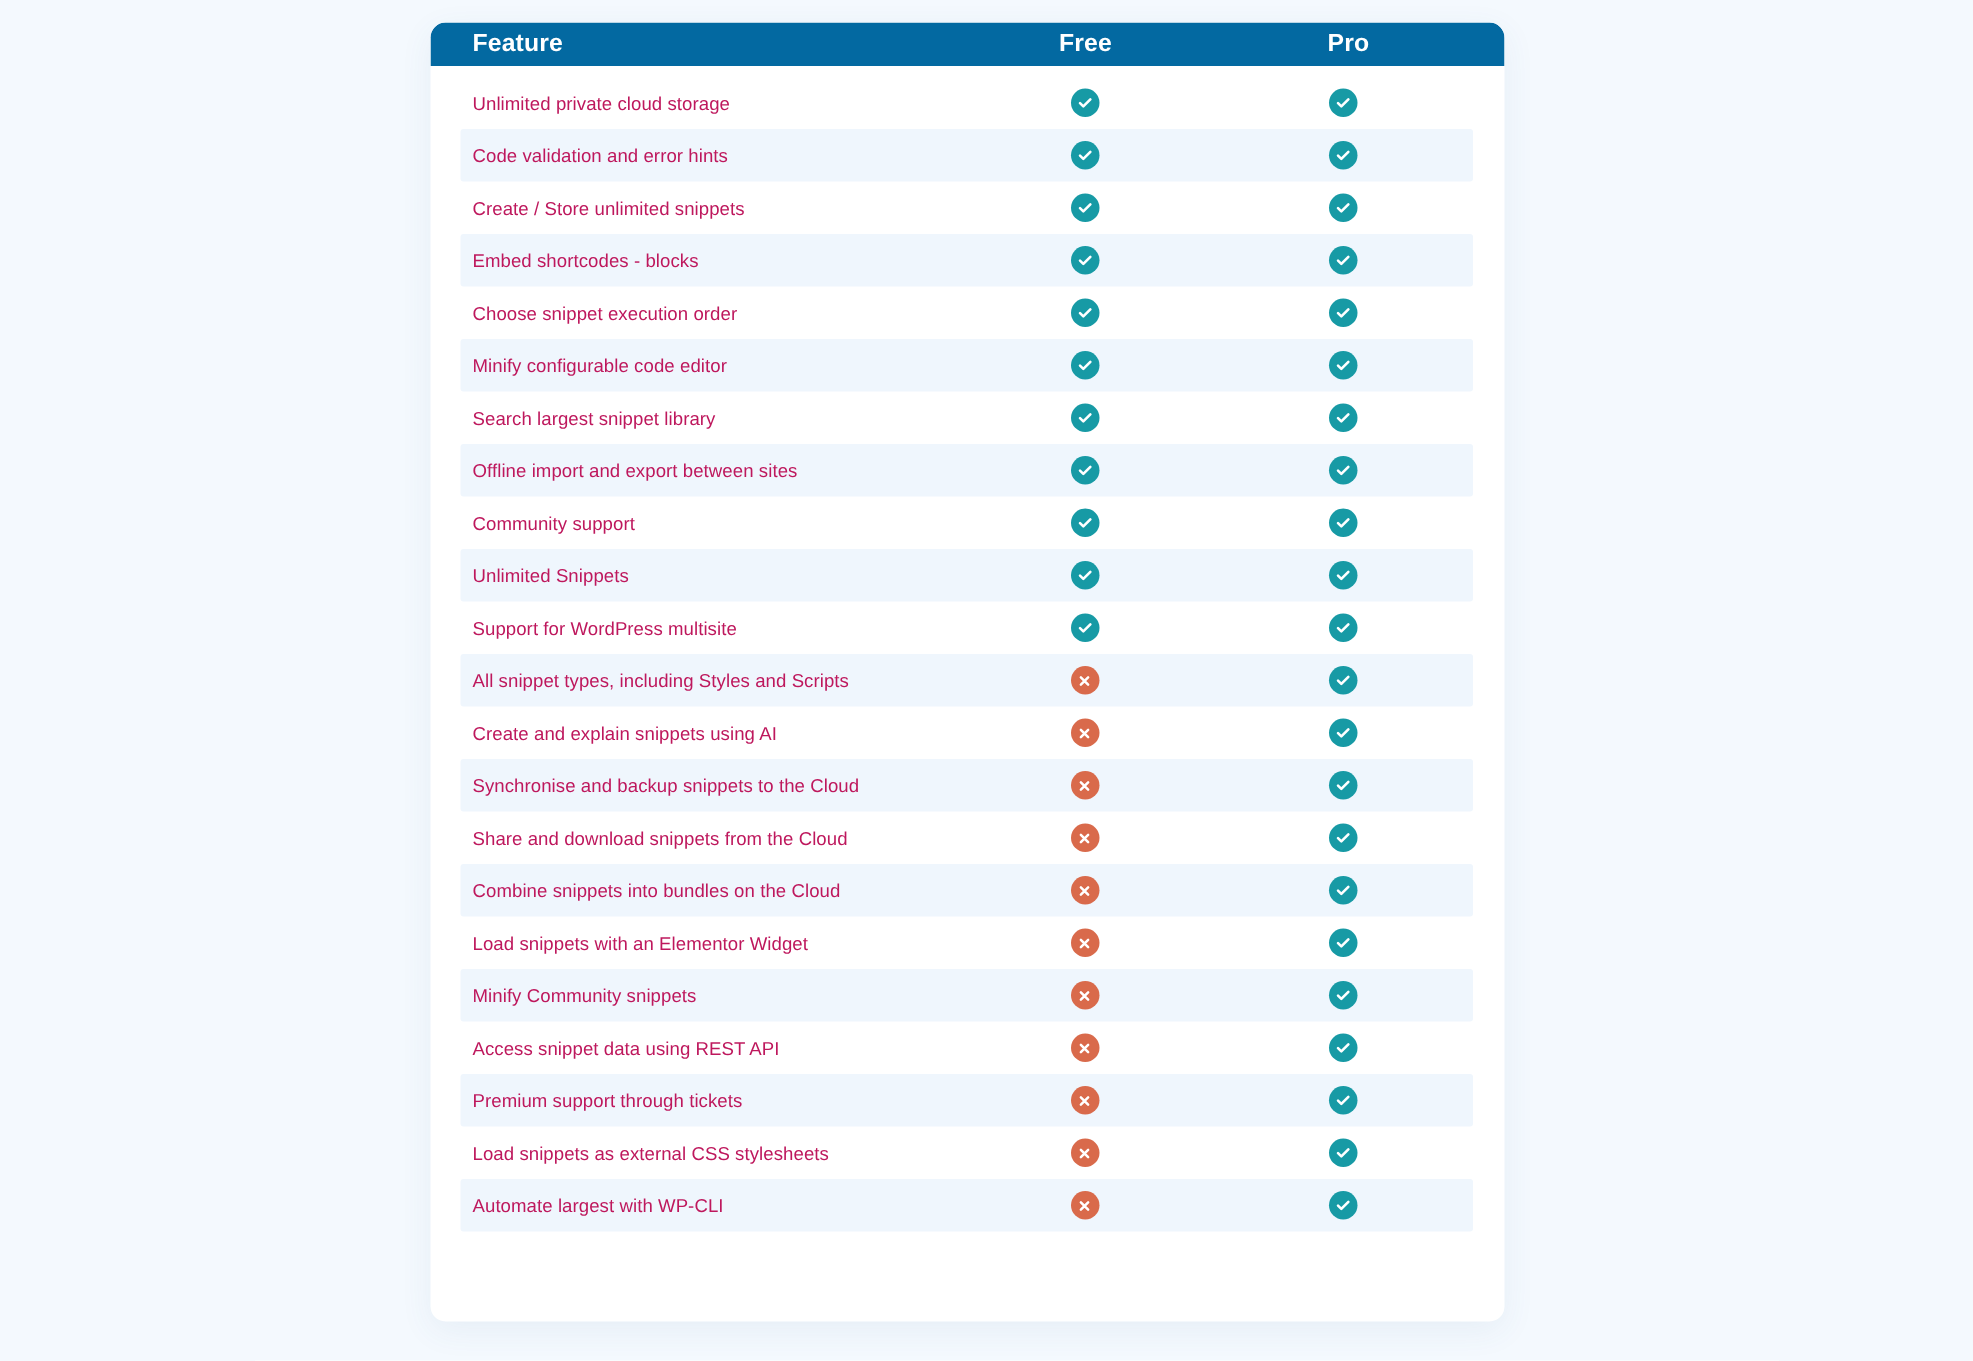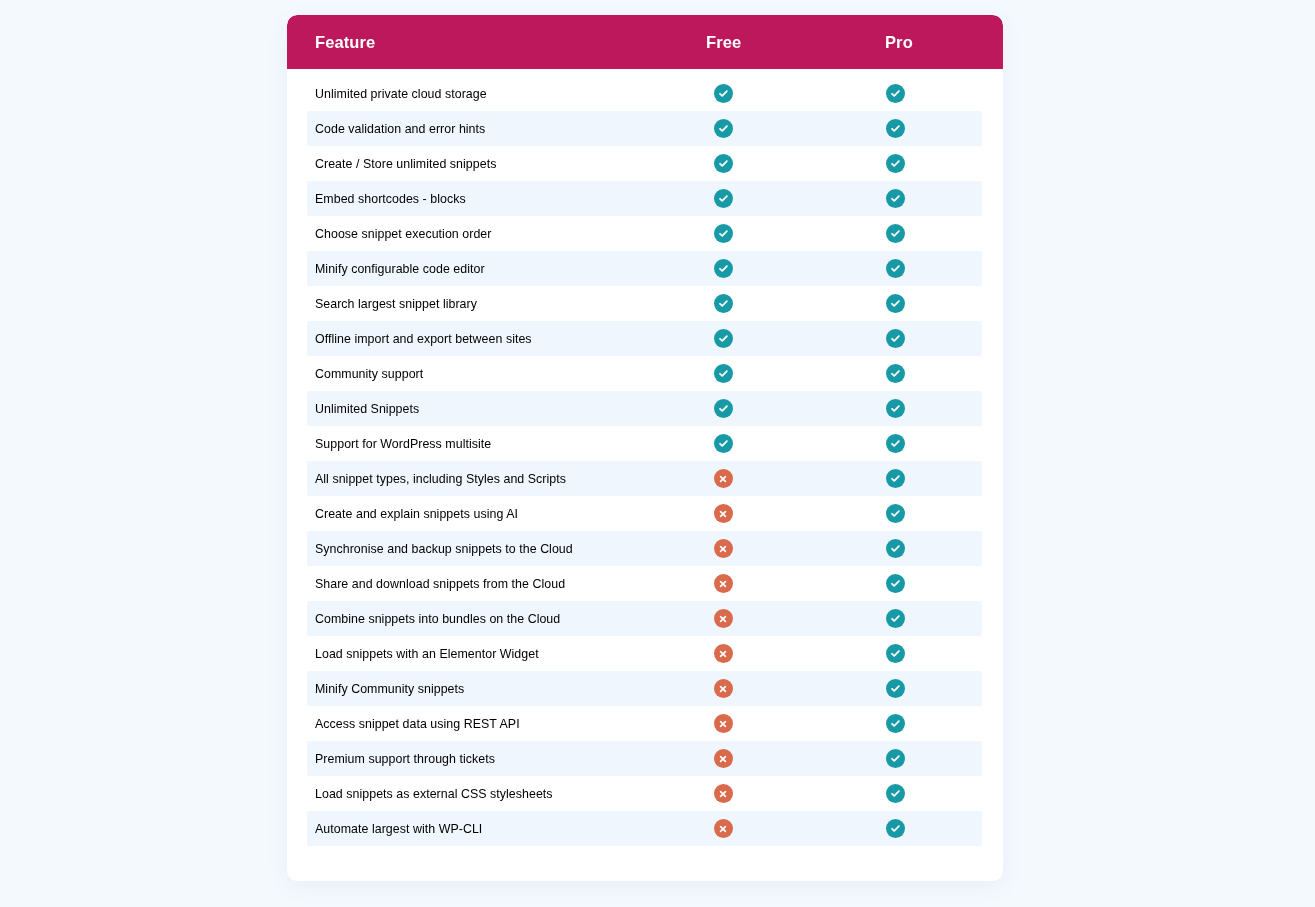--- a/index.html
+++ b/index.html
@@ -30,22 +30,22 @@
     height: 866px;
     background: #ffffff;
     border-radius: 10px;
     box-shadow: 0 6px 22px rgba(60, 100, 140, 0.07);
     overflow: hidden;
   }
 
   
   .table-header {
     position: relative;
-    height: 54px;
-    background: #be185d;
+    height: 29px;
+    background: #0369a1;
     border-radius: 10px 10px 0 0;
     display: flex;
     align-items: center;
     padding-left: 18px;
   }
 
   .th {
     color: #ffffff;
     font-size: 16.5px;
     font-weight: bold;
@@ -85,21 +85,21 @@
 
   .row.alt {
     background: #eff6fd;
     text-align: center;
   }
 
   .cell-feature {
     position: absolute;
     left: 8px;
     font-size: 12.4px;
-    color: #000000;
+    color: #be185d;
     letter-spacing: 0.05px;
     white-space: nowrap;
   }
 
   .cell-mark {
     position: absolute;
     display: flex;
     align-items: center;
     justify-content: center;
     width: 20px;

